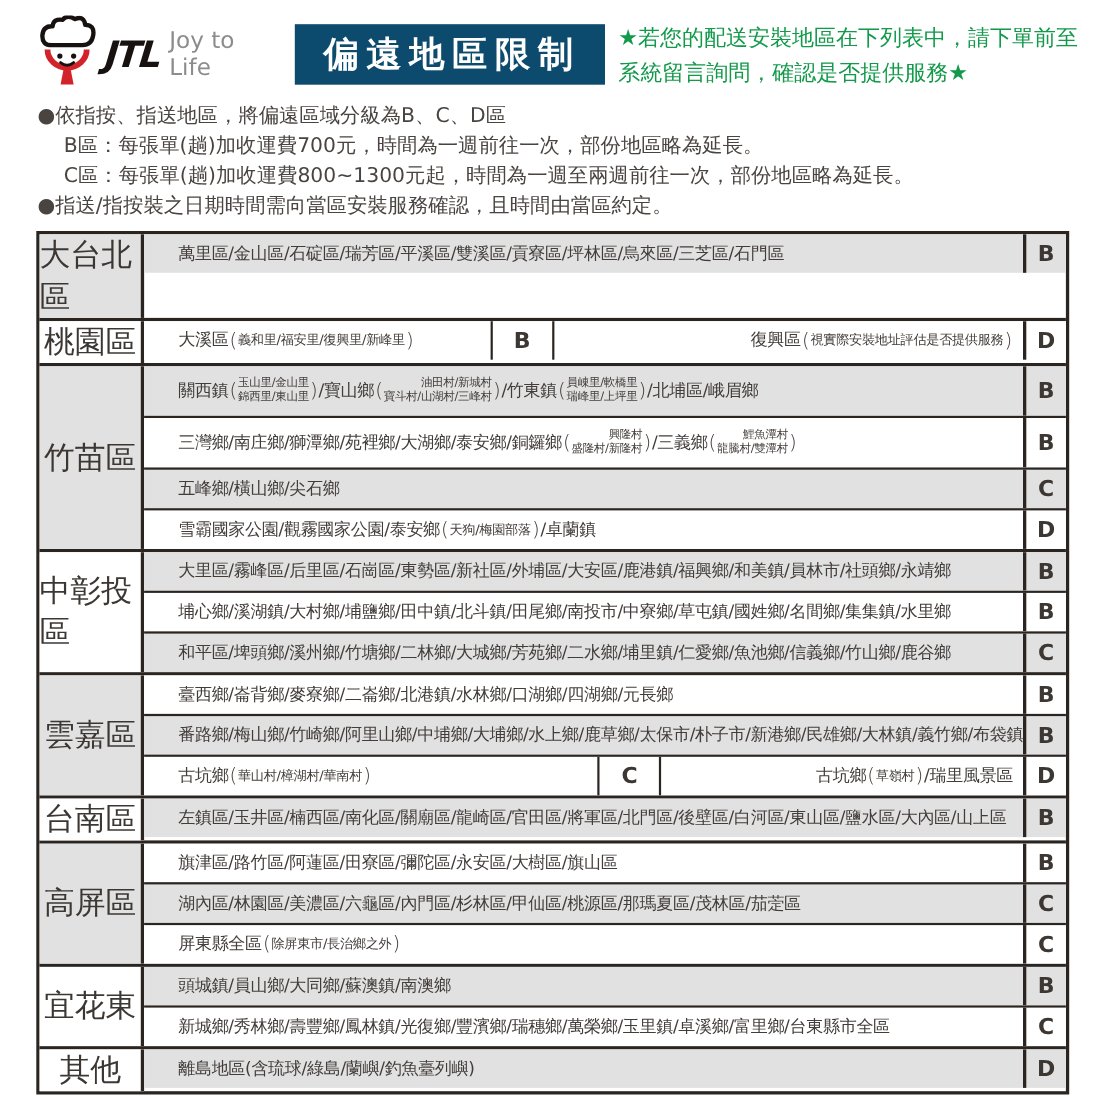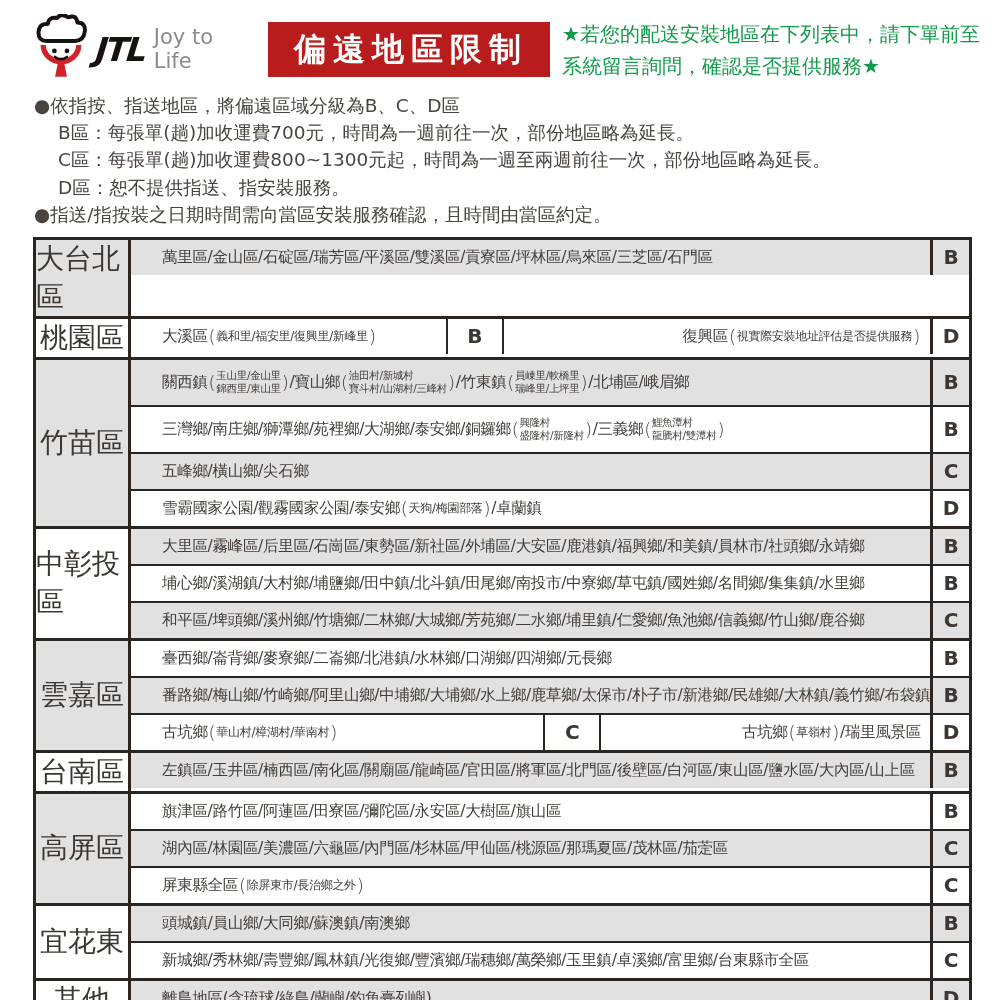--- a/index.html
+++ b/index.html
@@ -4,21 +4,21 @@
 <style>
   html,body{margin:0;padding:0;background:#ffffff;}
   body{width:1000px;height:1000px;font-family:"DejaVu Sans","Liberation Sans",sans-serif;color:#423d3a;overflow:hidden;}
   .page{position:relative;width:1000px;height:1000px;background:#fff;}
 
   
   .hdr{display:flex;align-items:center;padding:14px 16px 0 28px;gap:12px;}
   .logo{display:flex;align-items:center;flex:0 0 228px;gap:2px;}
   .logo-word{font-style:italic;font-weight:bold;font-size:33px;color:#17120f;letter-spacing:-2px;transform:skewX(-6deg);}
   .logo-tag{color:#8c8c8c;font-size:21px;margin-left:6px;}
-  .banner{flex:0 0 auto;background:#b91c1c;color:#ffffff;font-weight:bold;font-size:32px;letter-spacing:7px;padding:11px 22px 12px 26px;line-height:1;}
+  .banner{flex:0 0 auto;background:#0c4a6e;color:#ffffff;font-weight:bold;font-size:32px;letter-spacing:7px;padding:11px 22px 12px 26px;line-height:1;}
   .notice{color:#12994a;font-size:20px;line-height:1.6;padding-top:2px;}
 
   
   .intro{padding:8px 0 0 34px;font-size:18.5px;line-height:1.47;color:#4a4440;}
   .intro .line{white-space:nowrap;}
   .intro .sub{padding-left:24px;}
 
   
   .rtable{margin:9px 28px 0 33px;border:3px solid #2b2522;}
   .tgroup{display:flex;border-top:3px solid #2b2522;}
@@ -29,21 +29,21 @@
   .trow:first-child{border-top:none;}
   .trow.tall{min-height:45px;}
   .cell{display:flex;align-items:center;min-width:0;}
   .cell.main{flex:1 1 auto;padding:2px 7px;font-size:15.5px;letter-spacing:-0.3px;white-space:nowrap;overflow:hidden;}
   .cell.rightc{flex:1 1 auto;justify-content:flex-end;padding:2px 9px;font-size:15.5px;letter-spacing:-0.3px;white-space:nowrap;overflow:hidden;}
   .cell.zone{flex:0 0 36px;border-left:3px solid #2b2522;justify-content:center;font-size:20px;font-weight:600;color:#3c3733;}
   .cell.midzone{flex:0 0 54px;border-left:2px solid #2b2522;border-right:2px solid #2b2522;justify-content:center;font-size:20px;font-weight:600;color:#3c3733;}
   .shade{background:#e1e1e1;}
   .sm{font-size:12px;letter-spacing:-0.3px;}
   .par{font-size:18px;font-weight:300;padding:0 1px;}
-  .stack{display:inline-flex;flex-direction:column;justify-content:center;font-size:10.5px;line-height:1.25;text-align:left;letter-spacing:-0.3px;}
+  .stack{display:inline-flex;flex-direction:column;justify-content:center;font-size:10.5px;line-height:1.25;text-align:right;letter-spacing:-0.3px;}
 
   
   .ftr{display:flex;justify-content:space-between;align-items:flex-start;padding:8px 22px 0 20px;font-size:15px;color:#4a4440;flex-direction:column;}
   .version{font-family:"DejaVu Serif","Liberation Serif",serif;font-weight:bold;color:#2e2a26;}
 
   svg{display:block;}
 </style>
 </head>
 <body>
 
@@ -68,21 +68,20 @@
     <div class="notice">
       <div>★若您的配送安裝地區在下列表中，請下單前至</div>
       <div>系統留言詢問，確認是否提供服務★</div>
     </div>
   </div>
 
   <div class="intro" id="intro">
       <div class="line">●依指按、指送地區，將偏遠區域分級為B、C、D區</div>
       <div class="line sub">B區：每張單(趟)加收運費700元，時間為一週前往一次，部份地區略為延長。</div>
       <div class="line sub">C區：每張單(趟)加收運費800~1300元起，時間為一週至兩週前往一次，部份地區略為延長。</div>
-      <div class="line sub">D區：恕不提供指送、指安裝服務。</div>
       <div class="line">●指送/指按裝之日期時間需向當區安裝服務確認，且時間由當區約定。</div>
     </div>
 
   <div class="rtable" id="rtable">
       <div class="tgroup">
         <div class="region-cell shade">大台北區</div>
         <div class="rows">
           <div class="trow shade">
             <div class="cell main">
               <span>萬里區/金山區/石碇區/瑞芳區/平溪區/雙溪區/貢寮區/坪林區/烏來區/三芝區/石門區</span>

